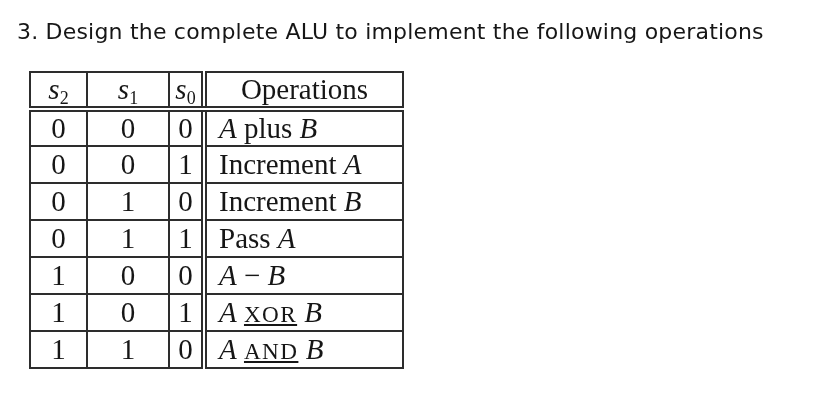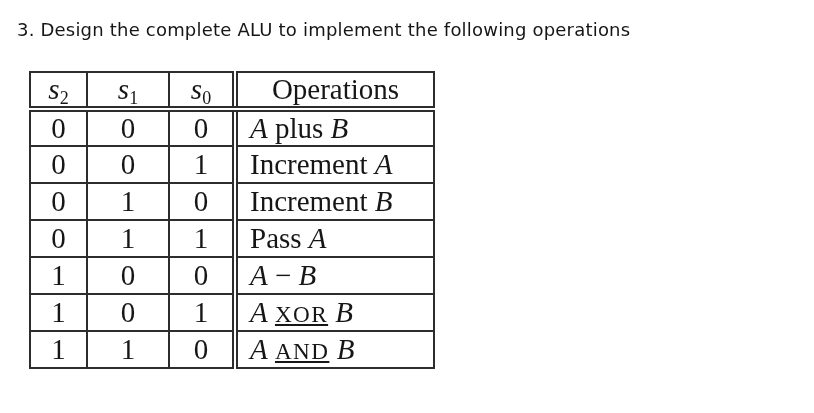--- a/index.html
+++ b/index.html
@@ -12,21 +12,21 @@
     width: 814px;
     height: 413px;
     overflow: hidden;
     font-family: "DejaVu Sans", sans-serif;
     color: #161616;
   }
   .page-title {
     position: absolute;
     left: 17px;
     top: 19px;
-    font-size: 18px;
+    font-size: 22px;
     letter-spacing: 0.2px;
     white-space: nowrap;
     color: #161616;
   }
   table.alu-table {
     position: absolute;
     left: 29px;
     top: 71px;
     border-collapse: collapse;
     font-family: "Liberation Serif", "DejaVu Serif", serif;
@@ -49,21 +49,21 @@
   }
   .alu-table .ops-col {
     border-left: 6px double #2d2d2d;
     width: 199px;
     text-align: left;
     padding: 0 16px 0 12px;
   }
   .alu-table th.ops-col { text-align: center; padding: 0 8px; }
   .alu-table .c0 { width: 57px; }
   .alu-table .c1 { width: 82px; }
-  .alu-table .c2 { width: 66px; }
+  .alu-table .c2 { width: 35px; }
   .alu-table i { font-style: italic; }
   .alu-table sub {
     font-size: 0.62em;
     font-style: normal;
     vertical-align: -0.28em;
     line-height: 0;
   }
   .var { font-style: italic; }
   .sc { font-size: 0.8em; letter-spacing: 0.06em; text-decoration: underline; }
 </style>

